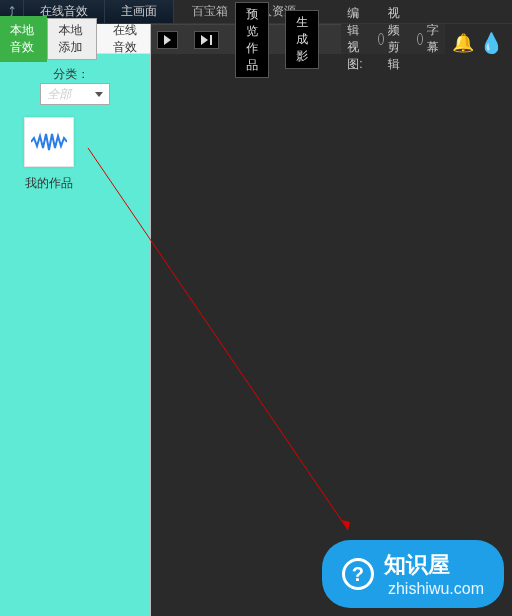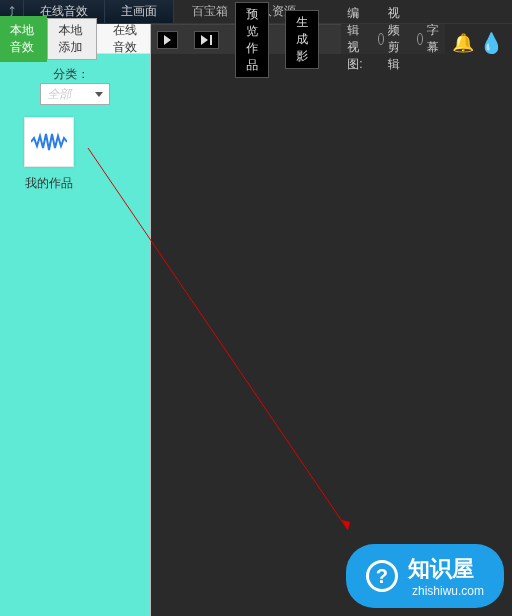--- a/index.html
+++ b/index.html
@@ -36,21 +36,21 @@
 .clip .close { position: absolute; top: 0; right: 0; width: 14px; height: 12px; background: #c13; color: #fff; font-size: 10px; text-align:center; line-height:10px; }
 .controls { height: 30px; background: #363636; display: flex; align-items: center; padding: 0 6px; border-top: 1px solid #444; }
 .btn { border: 1px solid #555; background: #000000; color: #ddd; padding: 3px 10px; margin-right: 16px; cursor: pointer; display:inline-flex; align-items:center;}
 .btn.play { padding: 3px 6px; }
 .tri { width:0;height:0;border-top:5px solid transparent;border-bottom:5px solid transparent;border-left:7px solid #ddd; }
 .bar { display:inline-block;width:2px;height:10px;background:#ddd;margin-left:2px;}
 .editbar { height: 30px; background: #2f2f2f; display: flex; align-items: center; padding: 0 6px; color: #ccc; }
 .radio { width:12px;height:12px;border:1px solid #999;border-radius:50%;margin:0 4px 0 10px; display:inline-block; background:#2f2f2f;}
 .logo { position: absolute; bottom: 8px; right: 8px; display: flex; align-items: center; background: #1f9fe8; color:#fff; padding:10px 20px; border-radius: 28px; font-size: 22px; font-weight: bold; }
 .logo .q { width:32px;height:32px;border:3px solid #fff;border-radius:50%;margin-right:10px;display:flex;align-items:center;justify-content:center;font-weight:bold;font-size:20px;}
-.logo .sub { font-size:12px; margin-left:4px; opacity:.9; font-weight:normal;}
+.logo .sub { font-size:16px; margin-left:4px; opacity:.9; font-weight:normal;}
 .arrow-line { position:absolute; left:0; top:0; pointer-events:none; }
 .share-glyph { font-size:14px; color:#8aa; }
 .drop-glyph { color:#5a96c9; font-size:20px; margin-left:4px;}
 </style>
 </head>
 <body>
 
 <div class="topbar">
   <div class="tab icon-only">
       <span class="share-glyph">⤴</span>

